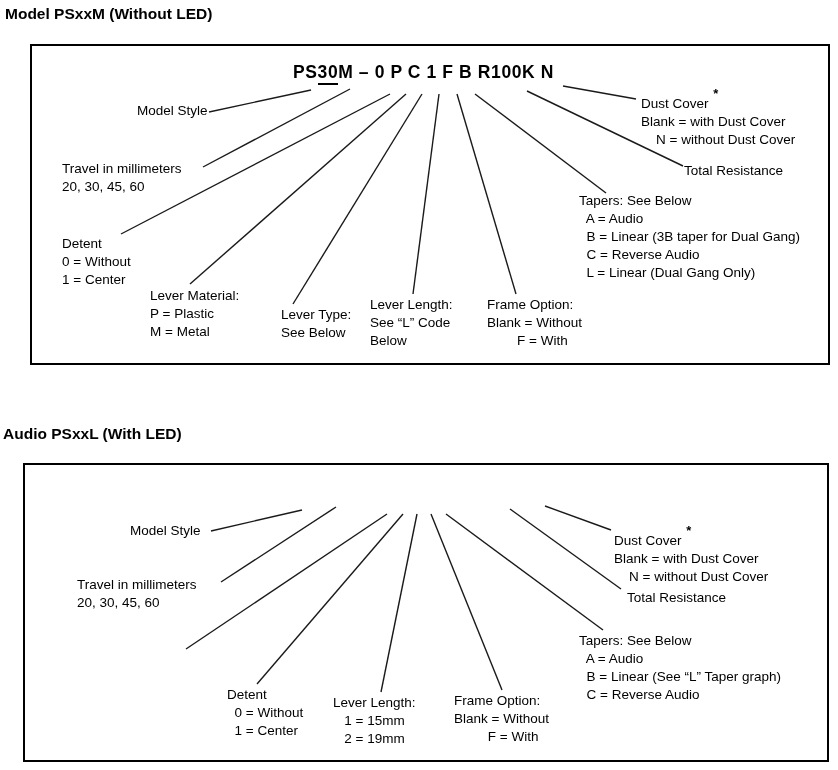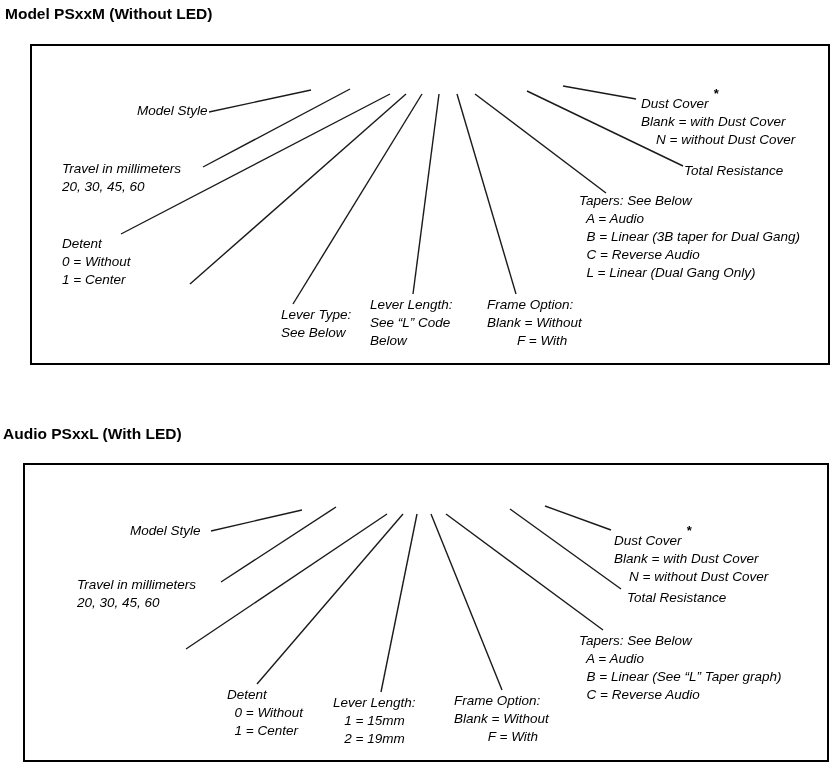--- a/index.html
+++ b/index.html
@@ -12,21 +12,21 @@
     position:absolute; font-weight:bold; font-size:15.5px; line-height:20px;
     white-space:pre;
   }
   .box { position:absolute; border:2px solid #000; background:transparent; }
   .pn {
     position:absolute; font-weight:bold; font-size:17.5px; line-height:1.1;
     letter-spacing:0.6px; white-space:pre;
   }
   .pn .u { border-bottom:2px solid #000; padding-bottom:1px; }
   .lbl {
-    position:absolute; font-size:13.5px; line-height:18px; white-space:pre;font-style:italic;
+    position:absolute; font-size:13.5px; line-height:18px; white-space:pre;
   }
   .lbl sup.star {
     font-weight:bold; font-size:13px; position:relative; top:-4px; left:1px;
   }
   svg.lines { position:absolute; left:0; top:0; width:838px; height:770px; }
   svg.lines line { stroke:#1a1a1a; stroke-width:1.4; }
 </style>
 </head>
 <body>
 
@@ -53,30 +53,34 @@
     <line x1="502" y1="690" x2="431" y2="514"></line>
     <line x1="603" y1="630" x2="446" y2="514"></line>
     <line x1="621" y1="589" x2="510" y2="509"></line>
     <line x1="611" y1="530" x2="545" y2="506"></line>
   </svg>
 
   <div class="title" style="left:5px; top:4px;">Model PSxxM (Without LED)</div>
 
   <div class="box" style="left:30px; top:44px; width:796px; height:317px;"></div>
 
+  <div class="pn" style="left:293px; top:63px;"><span>PS</span><span class="u">30</span><span>M – 0 P C 1 F B R100K N</span></div>
 
   <div class="lbl" style="left:137px; top:102px;">Model Style</div>
 
   <div class="lbl" style="left:62px; top:160px;">Travel in millimeters
 20, 30, 45, 60</div>
 
   <div class="lbl" style="left:62px; top:235px;">Detent
 0 = Without
 1 = Center</div>
 
+  <div class="lbl" style="left:150px; top:287px;">Lever Material:
+P = Plastic
+M = Metal</div>
 
   <div class="lbl" style="left:265px; top:306px;margin-left:16px;">Lever Type:
 See Below</div>
 
   <div class="lbl" style="left:370px; top:296px;">Lever Length:
 See “L” Code
 Below</div>
 
   <div class="lbl" style="left:487px; top:296px;">Frame Option:
 Blank = Without

